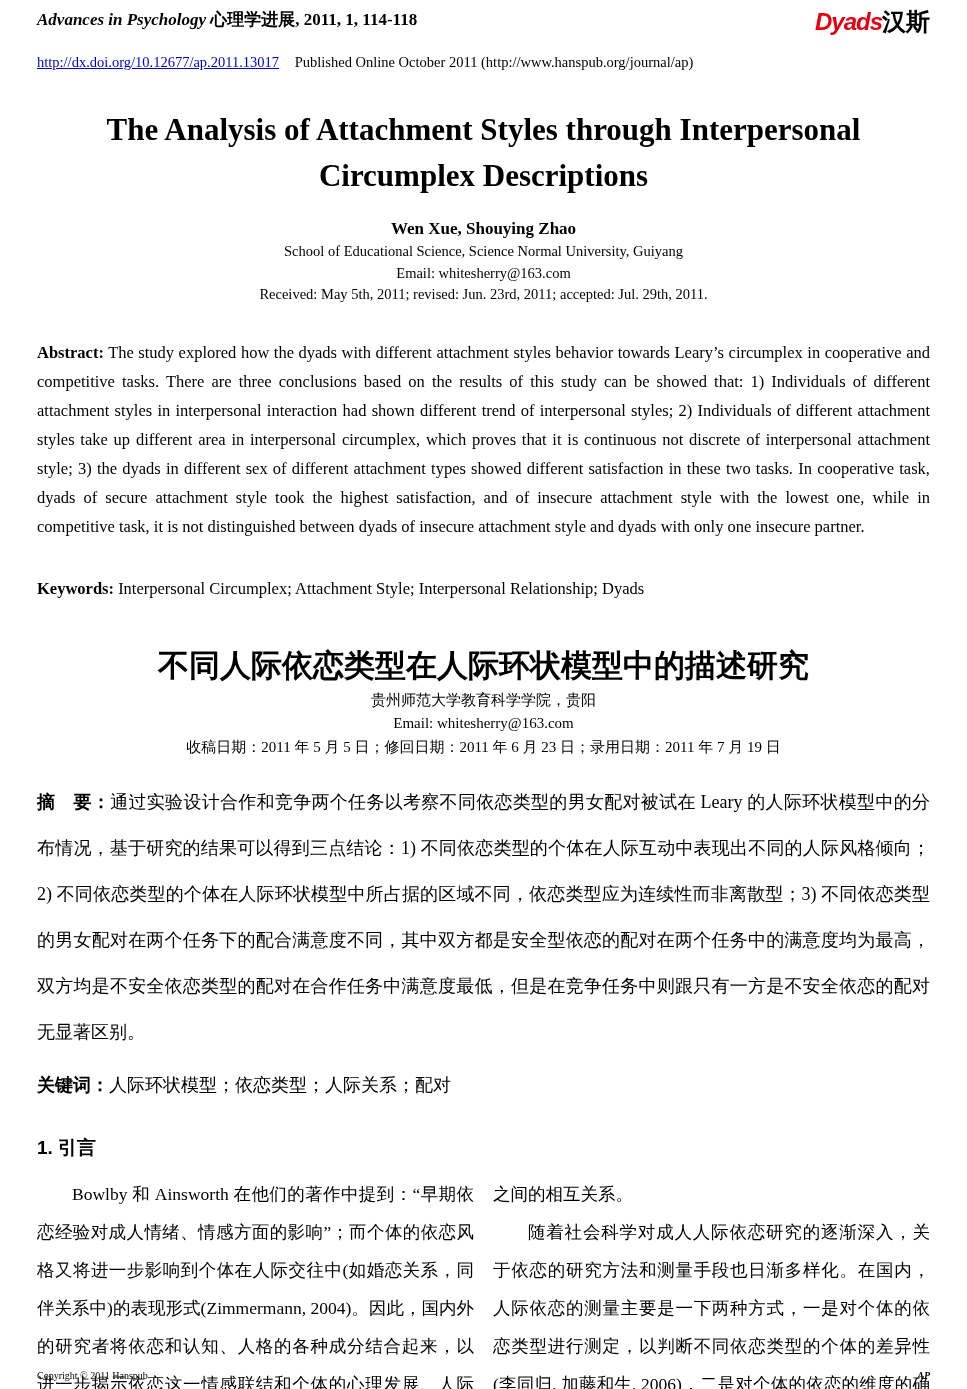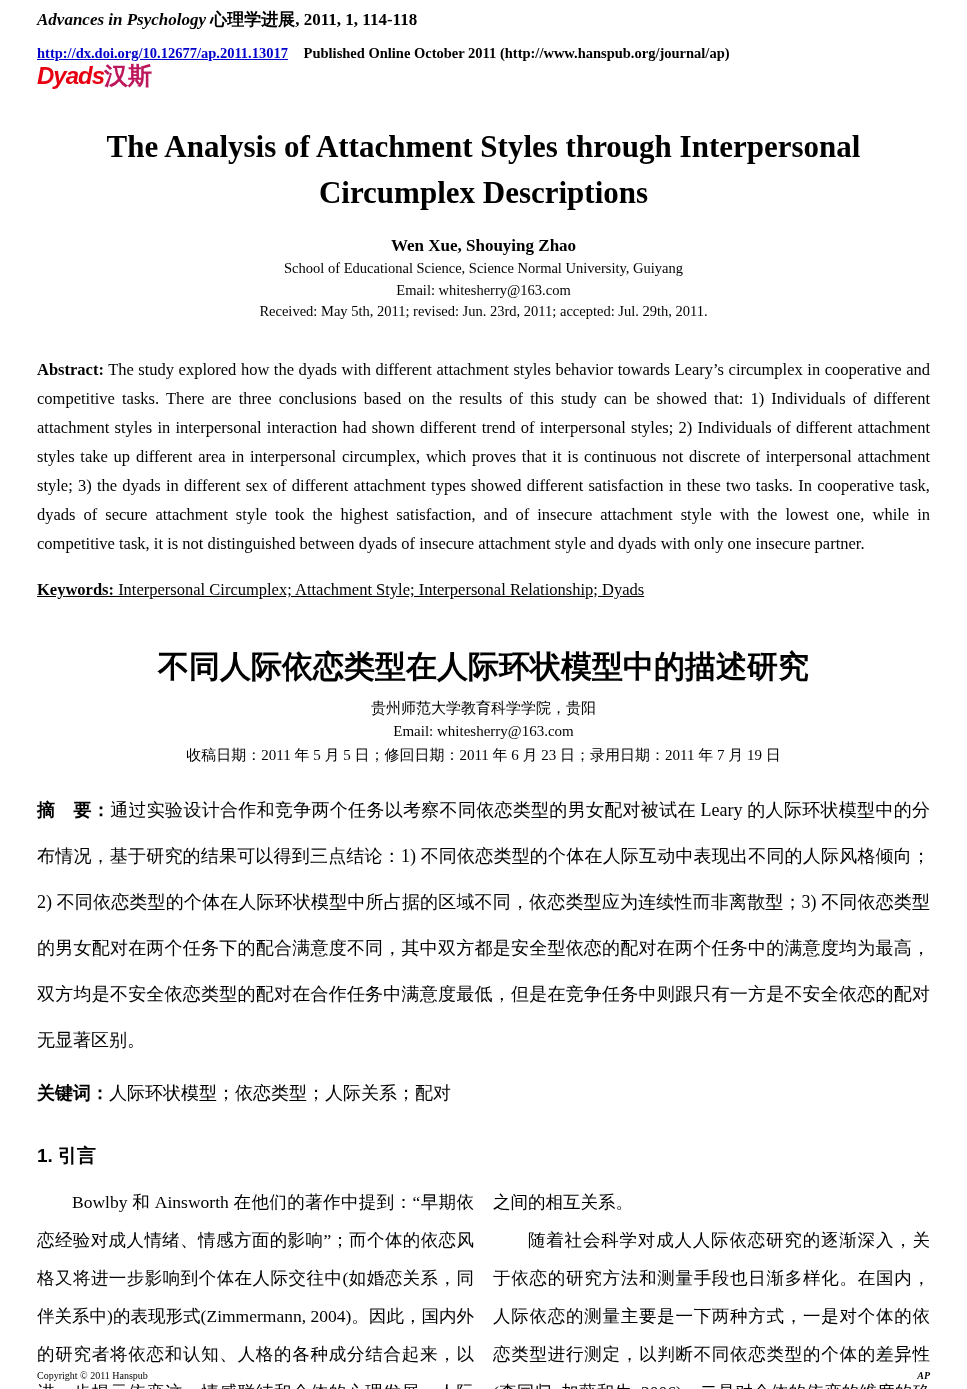--- a/index.html
+++ b/index.html
@@ -6,47 +6,47 @@
   html, body { margin: 0; padding: 0; }
   body {
     width: 967px; height: 1389px;
     background: #ffffff; color: #000;
     font-family: "Liberation Serif", serif;
     position: relative; overflow: hidden;
   }
   .page { padding: 8px 37px 0 37px; }
 
   
-  .header-row { display: flex; justify-content: space-between; align-items: flex-start; flex-direction: column; }
+  .header-row { display: flex; justify-content: space-between; align-items: flex-start; }
   .hdr-line1 { font-size: 17px; font-weight: bold; }
   .journal-en { font-style: italic; }
-  .hdr-line2 { font-size: 14.5px; margin-top: 14px; font-weight: bold; }
+  .hdr-line2 { font-size: 14.5px; margin-top: 23px; }
   .doi-link { color: #0000cc; text-decoration: underline; cursor: pointer; }
   .published { margin-left: 12px; }
   .logo { font-family: "Liberation Sans", sans-serif; font-size: 24px; font-weight: bold; white-space: nowrap; line-height: 1; margin-top: 2px; }
   .logo-hans { color: #e60012; font-style: italic; letter-spacing: -1px; }
-  .logo-zh { color: #be185d; }
+  .logo-zh { color: #000000; }
 
   
   .title-en {
     font-size: 31px; font-weight: bold; text-align: center;
     margin: 36px auto 0 auto; max-width: 880px; line-height: 1.48;
   }
   .authors-en { margin-top: 20px; text-align: center; font-size: 17px; font-weight: bold; }
   .meta-en { text-align: center; font-size: 14.5px; line-height: 1.5; margin-top: 2px; }
 
   
   .abstract-en { margin-top: 32px; font-size: 16.5px; line-height: 29px; text-align: justify; }
   .abstract-en b, .kw-en b { font-weight: bold; }
-  .kw-en { margin-top: 22px; font-size: 16.5px; text-decoration: underline; }
+  .kw-en { margin-top: 38px; font-size: 16.5px; }
 
   
   .title-zh { margin-top: 46px; text-align: center; font-size: 31px; font-weight: bold; font-family: "Liberation Sans", sans-serif; }
   .authors-zh { margin-top: 30px; text-align: center; font-size: 17px; font-weight: bold; }
-  .meta-zh { text-align: center; font-size: 15px; line-height: 1.55; margin-top: 9px; }
+  .meta-zh { text-align: center; font-size: 15px; line-height: 1.55; margin-top: 2px; }
 
   
   .abstract-zh { margin-top: 20px; font-size: 18px; line-height: 46px; text-align: justify; }
   .label-zh { font-weight: bold; font-family: "Liberation Sans", sans-serif; }
   .kw-zh { margin-top: 16px; font-size: 18px; }
 
   
   .section-heading { margin-top: 38px; font-size: 19px; font-weight: bold; font-family: "Liberation Sans", sans-serif; }
   .columns { display: flex; gap: 19px; margin-top: 14px; }
   .col { width: 447px; font-size: 17.5px; line-height: 38px; text-align: justify; }

